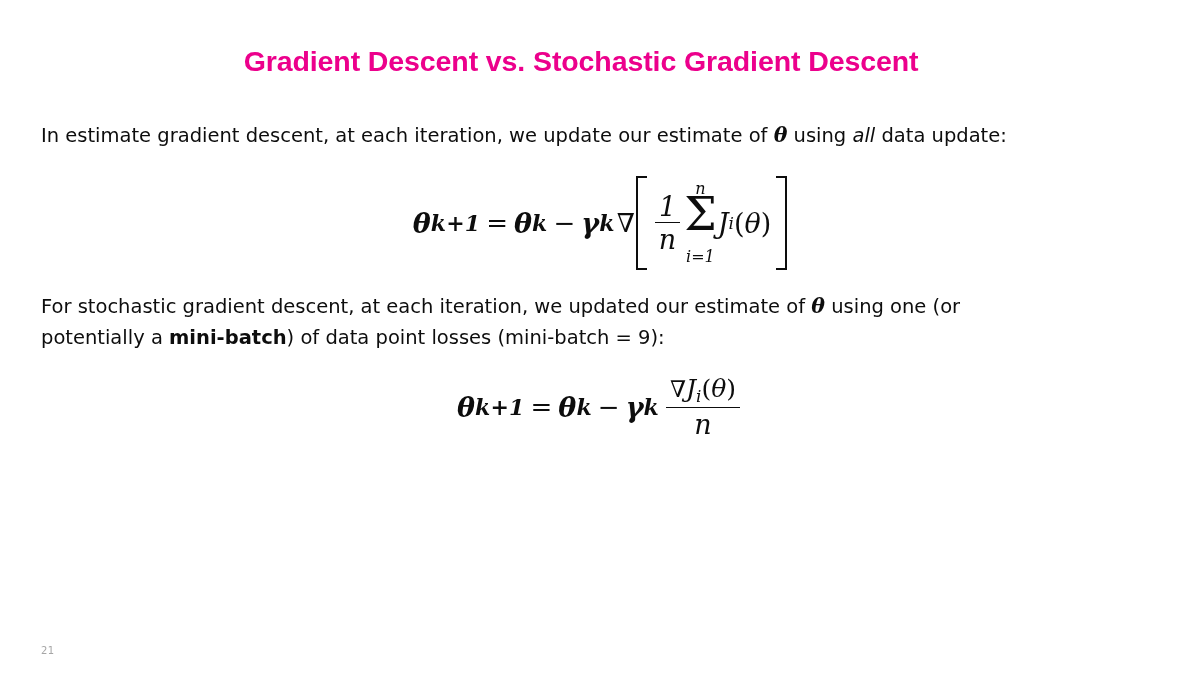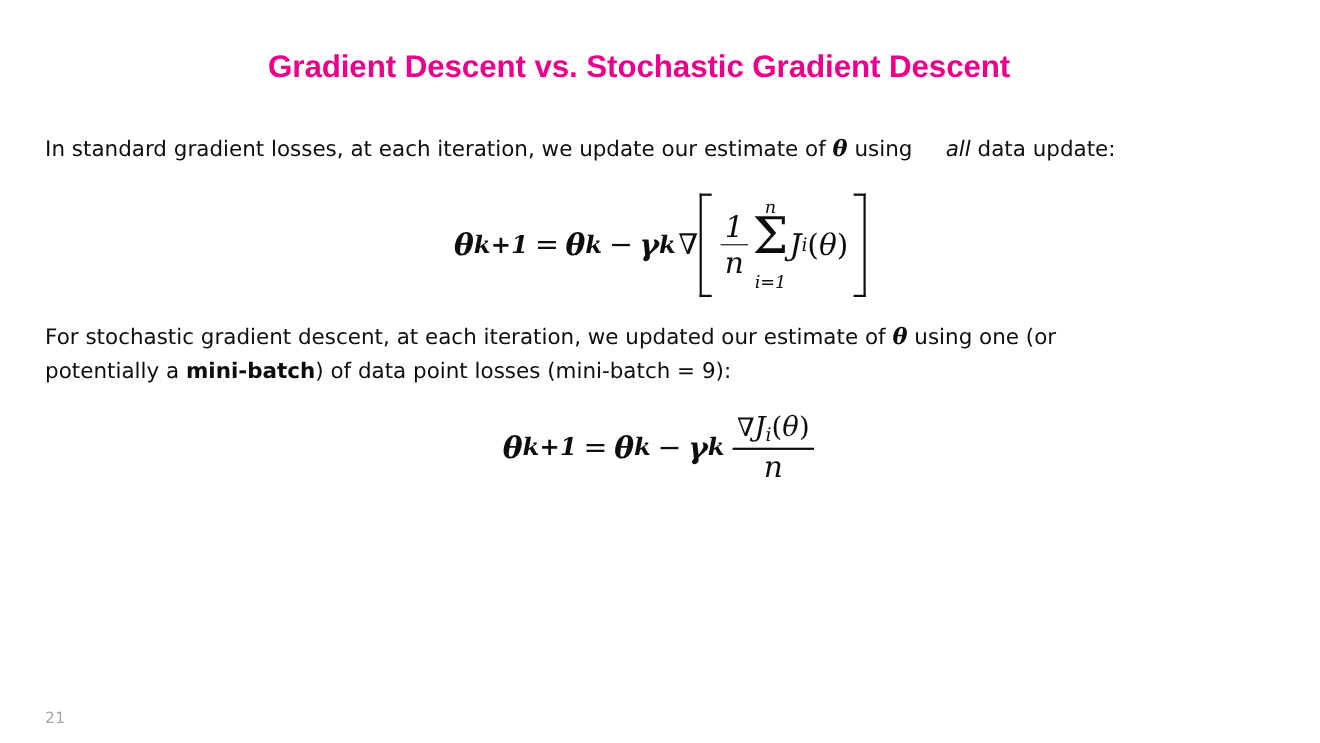--- a/index.html
+++ b/index.html
@@ -46,21 +46,21 @@
     font-size: 19.5px;
     line-height: 30.5px;
     color: #0d0d0d;
     font-weight: 400;
   }
   .p1 { left: 41px; top: 120px; width: 1110px; white-space: nowrap; }
   .p2 { left: 41px; top: 291px; width: 960px; }
   .p3 { left: 41px; top: 470px; width: 800px; white-space: nowrap; }
 
   .b { font-weight: bold; }
-  .i { font-style: italic; margin-left: 24px; }
+  .i { font-style: italic; }
 
   
   .mvar {
     font-family: "DejaVu Serif", "Liberation Serif", serif;
     font-style: italic;
     font-weight: bold;
     font-size: 20.5px;
   }
 
   
@@ -172,34 +172,34 @@
     font-size: 46px;
     line-height: 0.82;
   }
 
   
   .page-number {
     position: absolute;
     left: 41px;
     top: 645px;
     font-family: "DejaVu Sans", "Liberation Sans", sans-serif;
-    font-size: 14px;
+    font-size: 10px;
     color: #a6a6a6;
     letter-spacing: 0.3px;
   }
 </style>
 </head>
 <body>
 
 <div class="slide">
 
   <div class="slide-title">Gradient Descent vs. Stochastic Gradient Descent</div>
 
   <div class="body-text p1">
-    <span>In standard gradient losses, at each iteration, we update our estimate of </span><span class="mvar">θ</span><span> using </span><span class="i">all</span><span> data update:</span>
+    <span>In estimate gradient descent, at each iteration, we update our estimate of </span><span class="mvar">θ</span><span> using </span><span class="i">all</span><span> data update:</span>
   </div>
 
   <div class="equation eq1">
     <span class="mi">θ</span>
       <span class="sub">k+1</span>
     <span class="mop">=</span>
     <span class="mi">θ</span>
       <span class="sub">k</span>
     <span class="mop">−</span>
     <span class="mi">γ</span>

